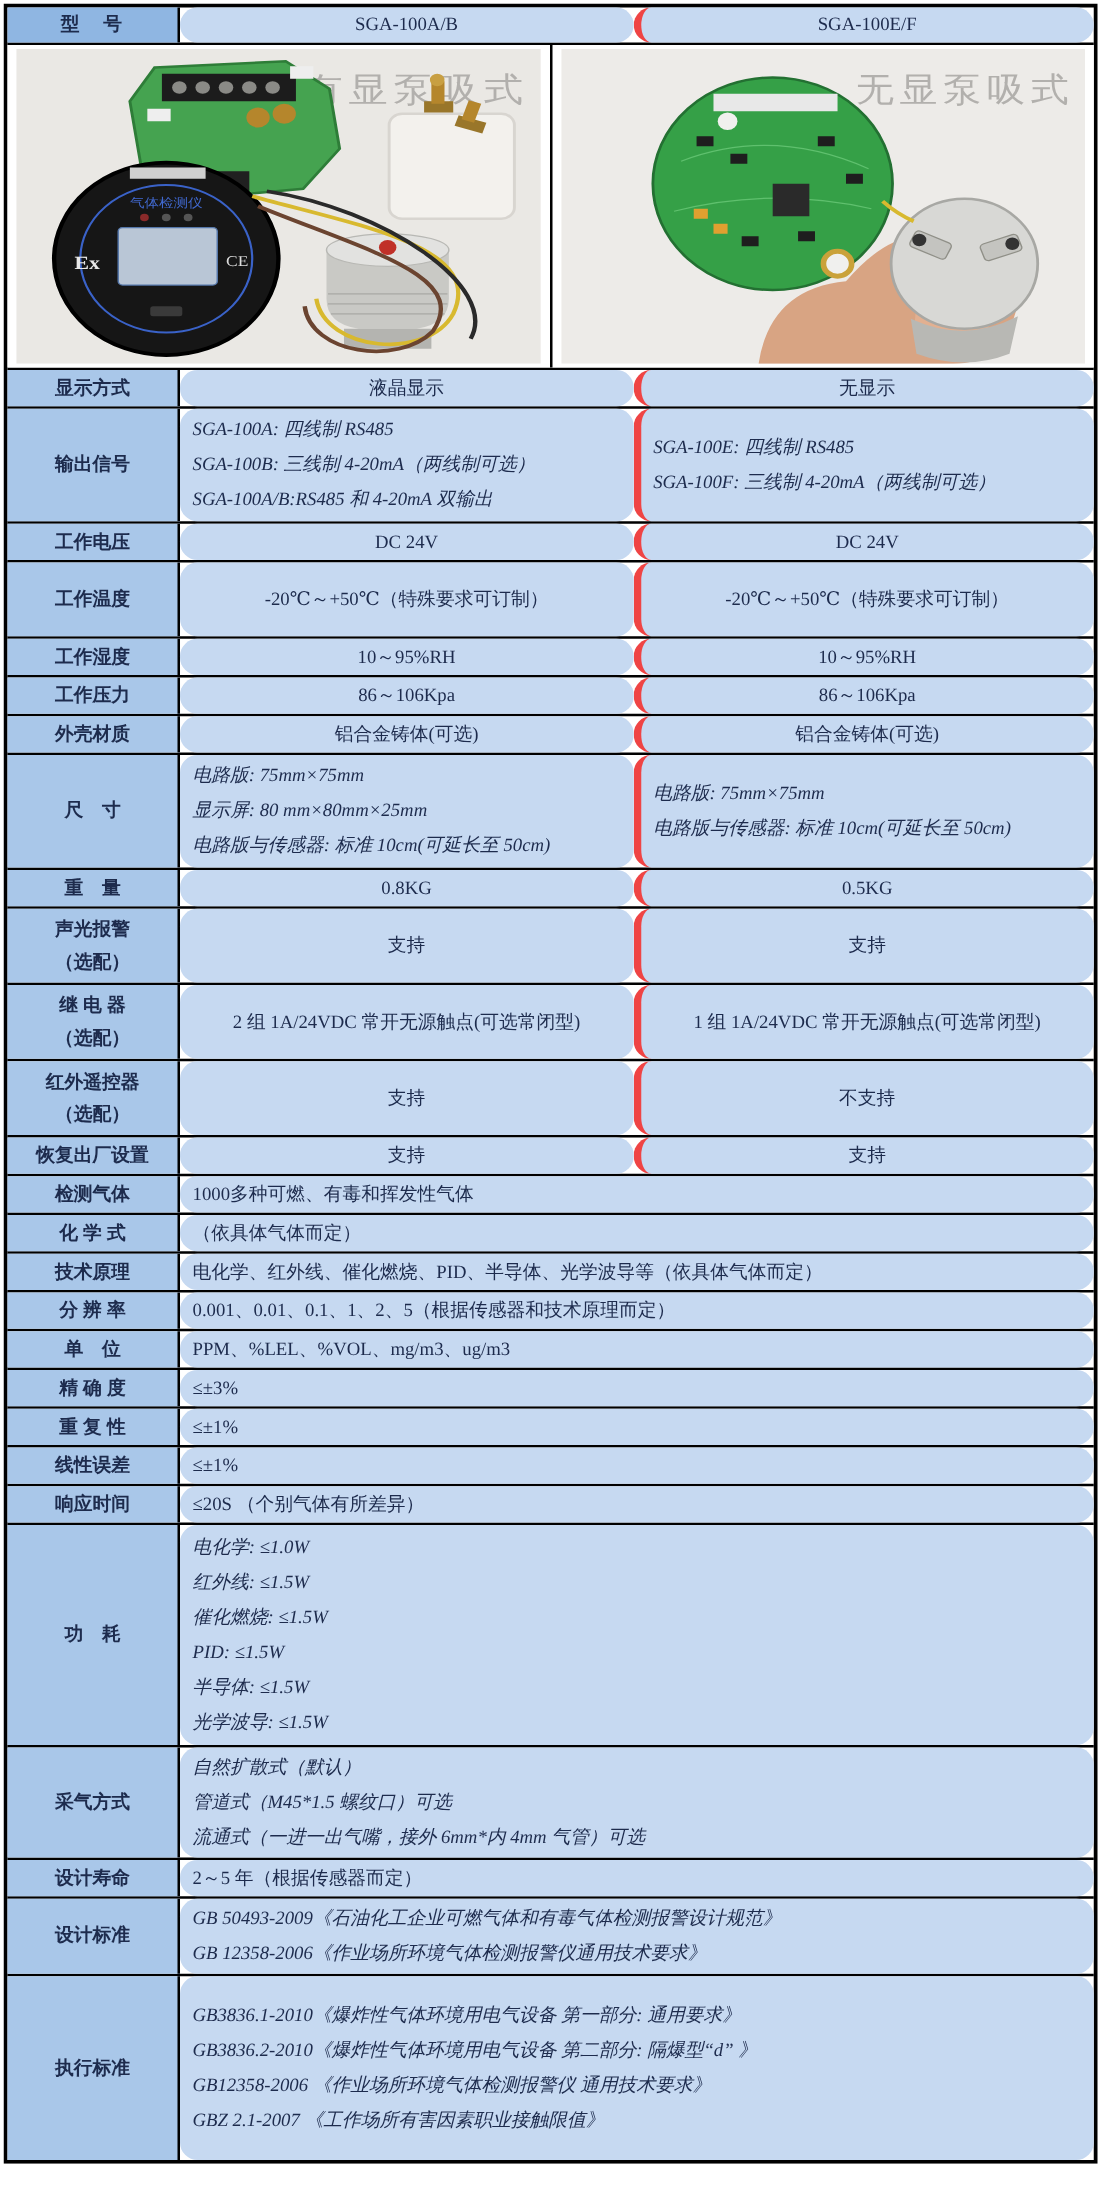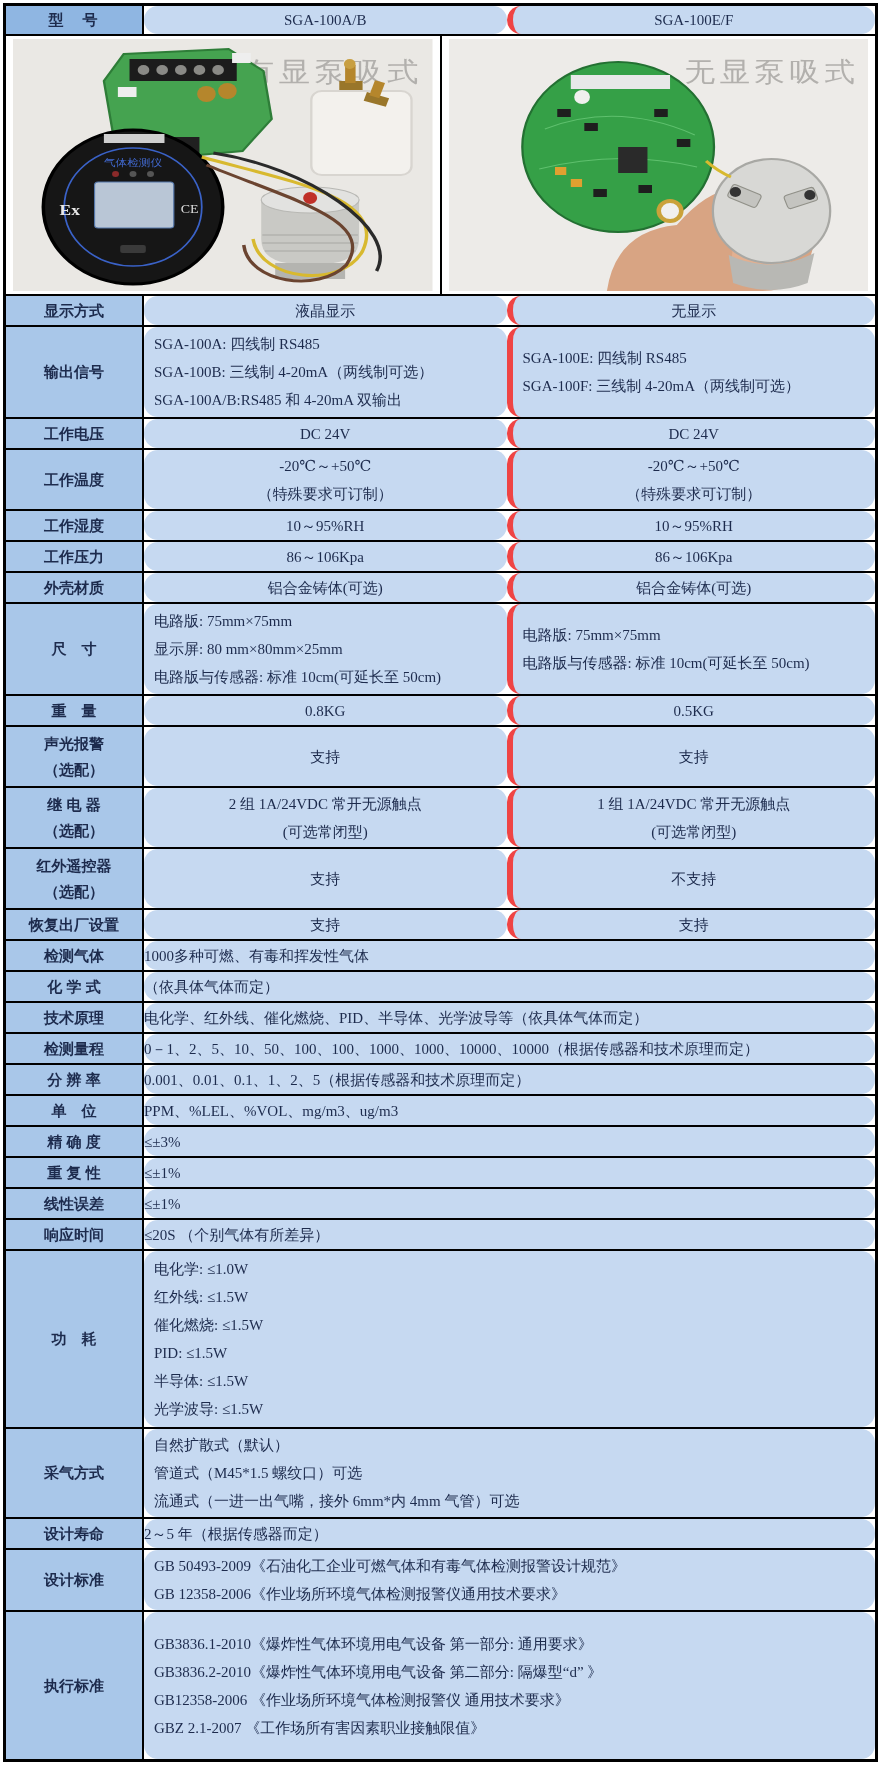--- a/index.html
+++ b/index.html
@@ -8,23 +8,23 @@
   .tbl{border:3px solid #000;}
   .tr{display:flex;border-bottom:2px solid #000;align-items:stretch;}
   .tr:last-child{border-bottom:none;}
   .lbl{width:136px;min-width:136px;background:#a9c7e9;display:flex;flex-direction:column;
        justify-content:center;align-items:center;text-align:left;border-right:2px solid #000;
        font-family:"Liberation Sans","DejaVu Sans",sans-serif;font-weight:bold;font-size:15px;line-height:26px;}
   .hdr .lbl{background:#8fb6e2;letter-spacing:2px;}
   .td{flex:1;background:#c6d9f1;display:flex;align-items:center;justify-content:center;
       font-size:15px;line-height:28px;border-radius:14px;}
   .td + .td{border-left:6px solid #ef4444;}
-  .td.colL{flex-direction:column;align-items:flex-start;justify-content:center;padding:2px 4px 2px 10px;}
-  .td.colC{flex-direction:column;align-items:center;justify-content:center;}
-  .td.merged{justify-content:flex-start;}
+  .td.colL{flex-direction:column;align-items:flex-start;justify-content:center;padding:2px 4px 2px 10px;font-style:italic;}
+  .td.colC{flex-direction:row;align-items:center;justify-content:center;}
+  .td.merged{justify-content:flex-start;padding-left:10px;}
   .line{display:block;}
   .h1{min-height:29px;} .h2{min-height:59px;} .h3{min-height:90px;}
   .hHdr{min-height:27px;} .hPow{min-height:176px;} .hSam{min-height:88px;} .hExe{min-height:147px;}
   .photo-cell{flex:1;background:#ffffff;display:flex;align-items:stretch;justify-content:stretch;padding:3px 7px;}
   .photo-cell + .photo-cell{border-left:2px solid #000;text-align:right;}
   .photo-cell svg{width:100%;height:252px;display:block;}
   .wm{font-size:27px;letter-spacing:4px;}
 </style>
 </head>
 <body>
@@ -252,24 +252,20 @@
   <div class="tr h1">
     <div class="lbl">化 学 式</div>
     <div class="td merged">（依具体气体而定）</div>
   </div>
 
   <div class="tr h1">
     <div class="lbl">技术原理</div>
     <div class="td merged">电化学、红外线、催化燃烧、PID、半导体、光学波导等（依具体气体而定）</div>
   </div>
 
-  <div class="tr h1">
-    <div class="lbl">检测量程</div>
-    <div class="td merged">0－1、2、5、10、50、100、100、1000、1000、10000、10000（根据传感器和技术原理而定）</div>
-  </div>
 
   <div class="tr h1">
     <div class="lbl">分 辨 率</div>
     <div class="td merged">0.001、0.01、0.1、1、2、5（根据传感器和技术原理而定）</div>
   </div>
 
   <div class="tr h1">
     <div class="lbl">单　位</div>
     <div class="td merged">PPM、%LEL、%VOL、mg/m3、ug/m3</div>
   </div>

